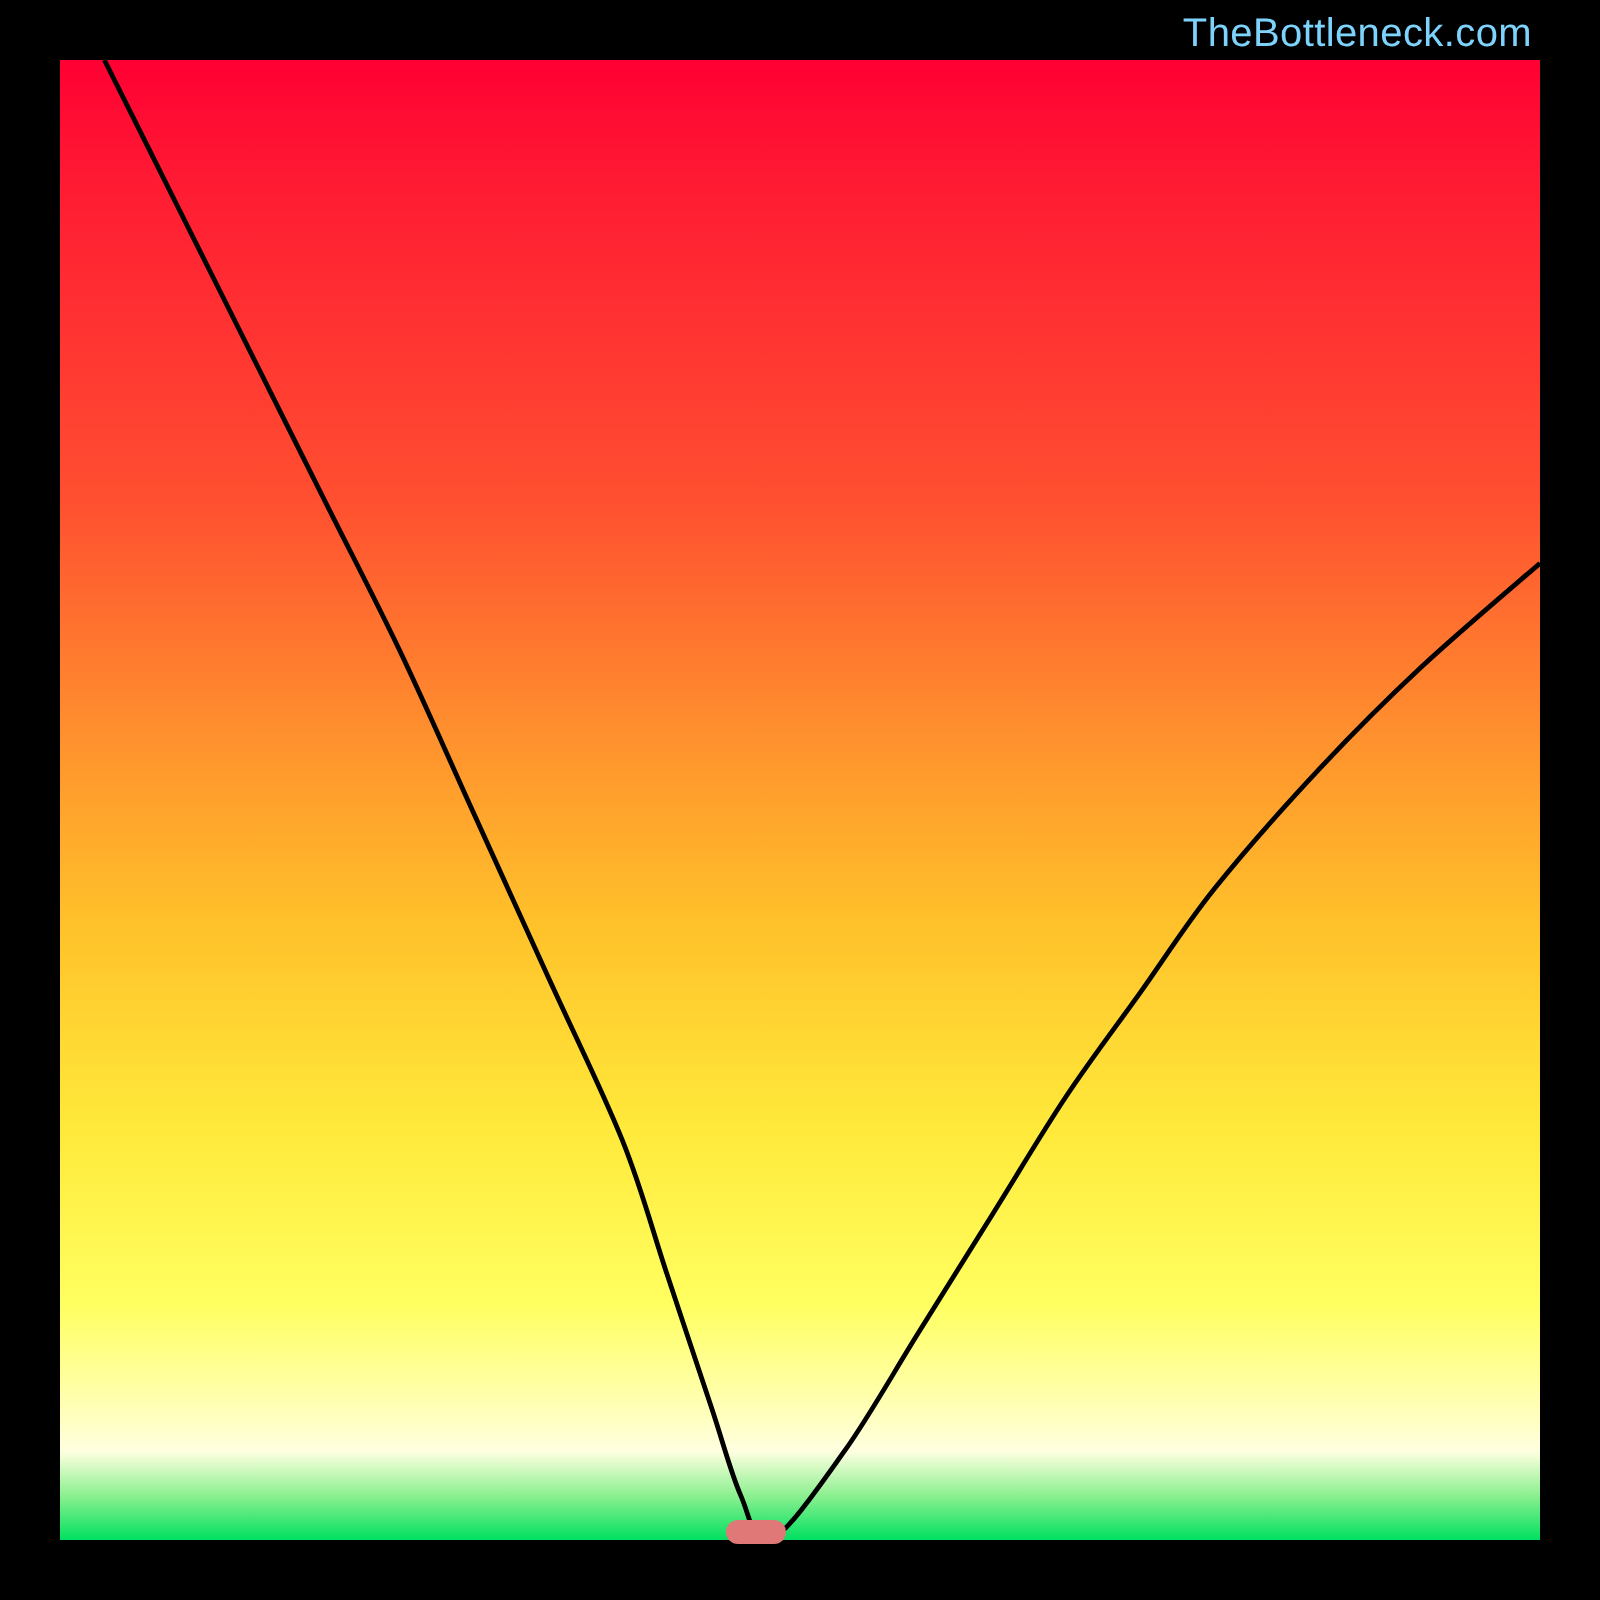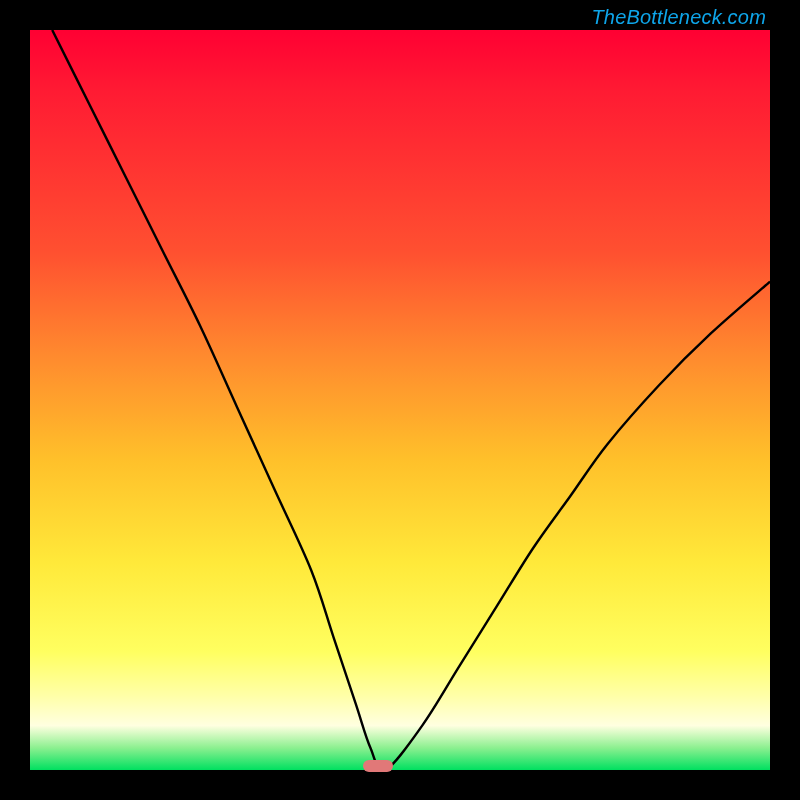--- a/index.html
+++ b/index.html
@@ -36,25 +36,24 @@
       #ffffa8 90%,
       #ffffe0 94%,
       #8cf090 97%,
       #00e060 100%
     );
   }
   .attrib {
     position: absolute;
     top: 6px;
     right: 34px;
-    color: #0ea5e9;
+    color: #7dd3fc;
     font-size: 20px;
     font-weight: 500;
     letter-spacing: 0.2px;
-    font-style: italic;
   }
   .overlay-svg {
     position: absolute;
     left: 30px;
     top: 30px;
     width: 740px;
     height: 740px;
   }
   .marker {
     position: absolute;

